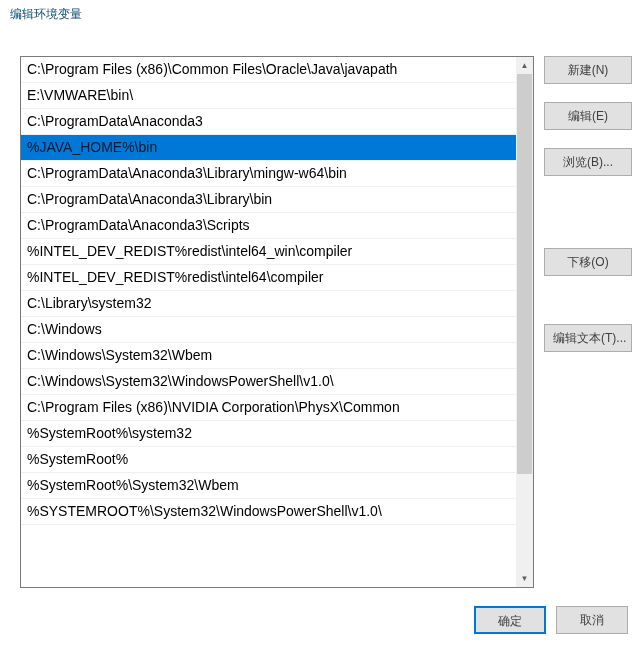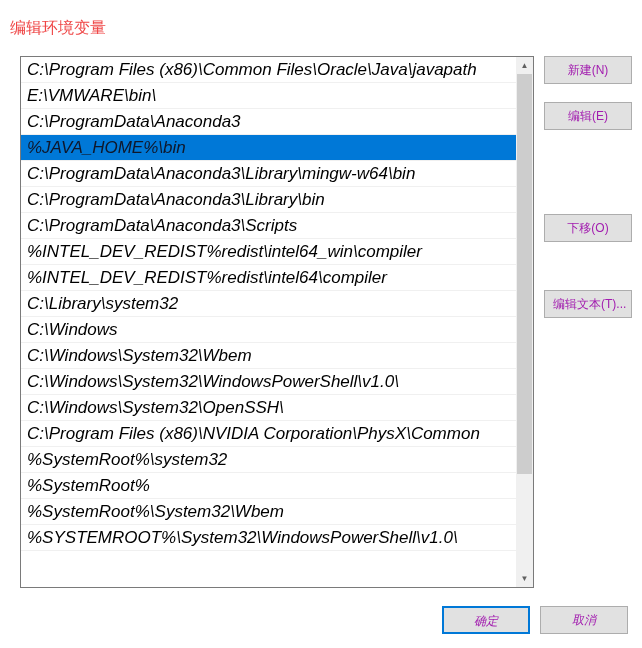--- a/index.html
+++ b/index.html
@@ -15,23 +15,23 @@
       height: 648px;
       overflow: hidden;
     }
     .dialog {
       width: 642px;
       height: 648px;
       background: #ffffff;
       position: relative;
     }
     .titlebar {
-      padding: 18px 10px;
-      font-size: 16px;
-      color: #ef4444;
+      padding: 6px 10px;
+      font-size: 12px;
+      color: #0c4a6e;
     }
     .content-area {
       position: absolute;
       top: 56px;
       left: 20px;
       right: 10px;
       bottom: 60px;
       display: flex;
       gap: 10px;
     }
@@ -45,27 +45,26 @@
     .list-items {
       position: absolute;
       top: 0;
       left: 0;
       right: 17px;
       bottom: 0;
       overflow: hidden;
     }
     .list-item {
       padding: 4px 6px;
-      font-size: 17px;
+      font-size: 14px;
       color: #000;
       white-space: nowrap;
       overflow: hidden;
       border-bottom: 1px solid #f0f0f0;
       line-height: 17px;
-      font-style: italic;
     }
     .list-item.selected {
       background: #0078d7;
       color: #0f172a;
     }
     .scrollbar {
       position: absolute;
       right: 0;
       top: 0;
       bottom: 0;
@@ -102,34 +101,33 @@
     .side-buttons .spacer-small { height: 6px; }
     .side-buttons .spacer-large { height: 36px; }
     .btn {
       background: #e1e1e1;
       border: 1px solid #adadad;
       padding: 5px 8px;
       font-size: 12px;
       font-family: inherit;
       cursor: pointer;
       text-align: center;
-      color: #a21caf;
+      color: #404040;
       height: 28px;
       white-space: nowrap;
     }
     .bottom-buttons {
       position: absolute;
       bottom: 14px;
       right: 14px;
       display: flex;
       gap: 10px;
     }
     .bottom-buttons .btn {
-      width: 88px;
-      font-style: italic;
+      width: 72px;
     }
     .btn.default {
       border: 2px solid #0078d7;
     }
   </style>
 </head>
 <body>
 
 <div class="dialog">
   <div class="titlebar">编辑环境变量</div>
@@ -143,39 +141,39 @@
           <div class="list-item selected">%JAVA_HOME%\bin</div>
           <div class="list-item">C:\ProgramData\Anaconda3\Library\mingw-w64\bin</div>
           <div class="list-item">C:\ProgramData\Anaconda3\Library\bin</div>
           <div class="list-item">C:\ProgramData\Anaconda3\Scripts</div>
           <div class="list-item">%INTEL_DEV_REDIST%redist\intel64_win\compiler</div>
           <div class="list-item">%INTEL_DEV_REDIST%redist\intel64\compiler</div>
           <div class="list-item">C:\Library\system32</div>
           <div class="list-item">C:\Windows</div>
           <div class="list-item">C:\Windows\System32\Wbem</div>
           <div class="list-item">C:\Windows\System32\WindowsPowerShell\v1.0\</div>
-          <div class="list-item">C:\Windows\System32\OpenSSH\</div>
           <div class="list-item">C:\Program Files (x86)\NVIDIA Corporation\PhysX\Common</div>
           <div class="list-item">%SystemRoot%\system32</div>
           <div class="list-item">%SystemRoot%</div>
           <div class="list-item">%SystemRoot%\System32\Wbem</div>
           <div class="list-item">%SYSTEMROOT%\System32\WindowsPowerShell\v1.0\</div>
         </div>
       <div class="scrollbar">
         <div class="scrollbar-arrow up">▲</div>
         <div class="scrollbar-thumb"></div>
         <div class="scrollbar-arrow down">▼</div>
       </div>
     </div>
 
     <div class="side-buttons">
       <button class="btn">新建(N)</button>
       <div class="spacer-small"></div>
       <button class="btn">编辑(E)</button>
       <div class="spacer-small"></div>
+      <button class="btn">浏览(B)...</button>
       <div class="spacer-small"></div>
       <div class="spacer-large"></div>
       <div class="spacer-small"></div>
       <button class="btn">下移(O)</button>
       <div class="spacer-large"></div>
       <button class="btn">编辑文本(T)...</button>
     </div>
   </div>
 
   <div class="bottom-buttons">

